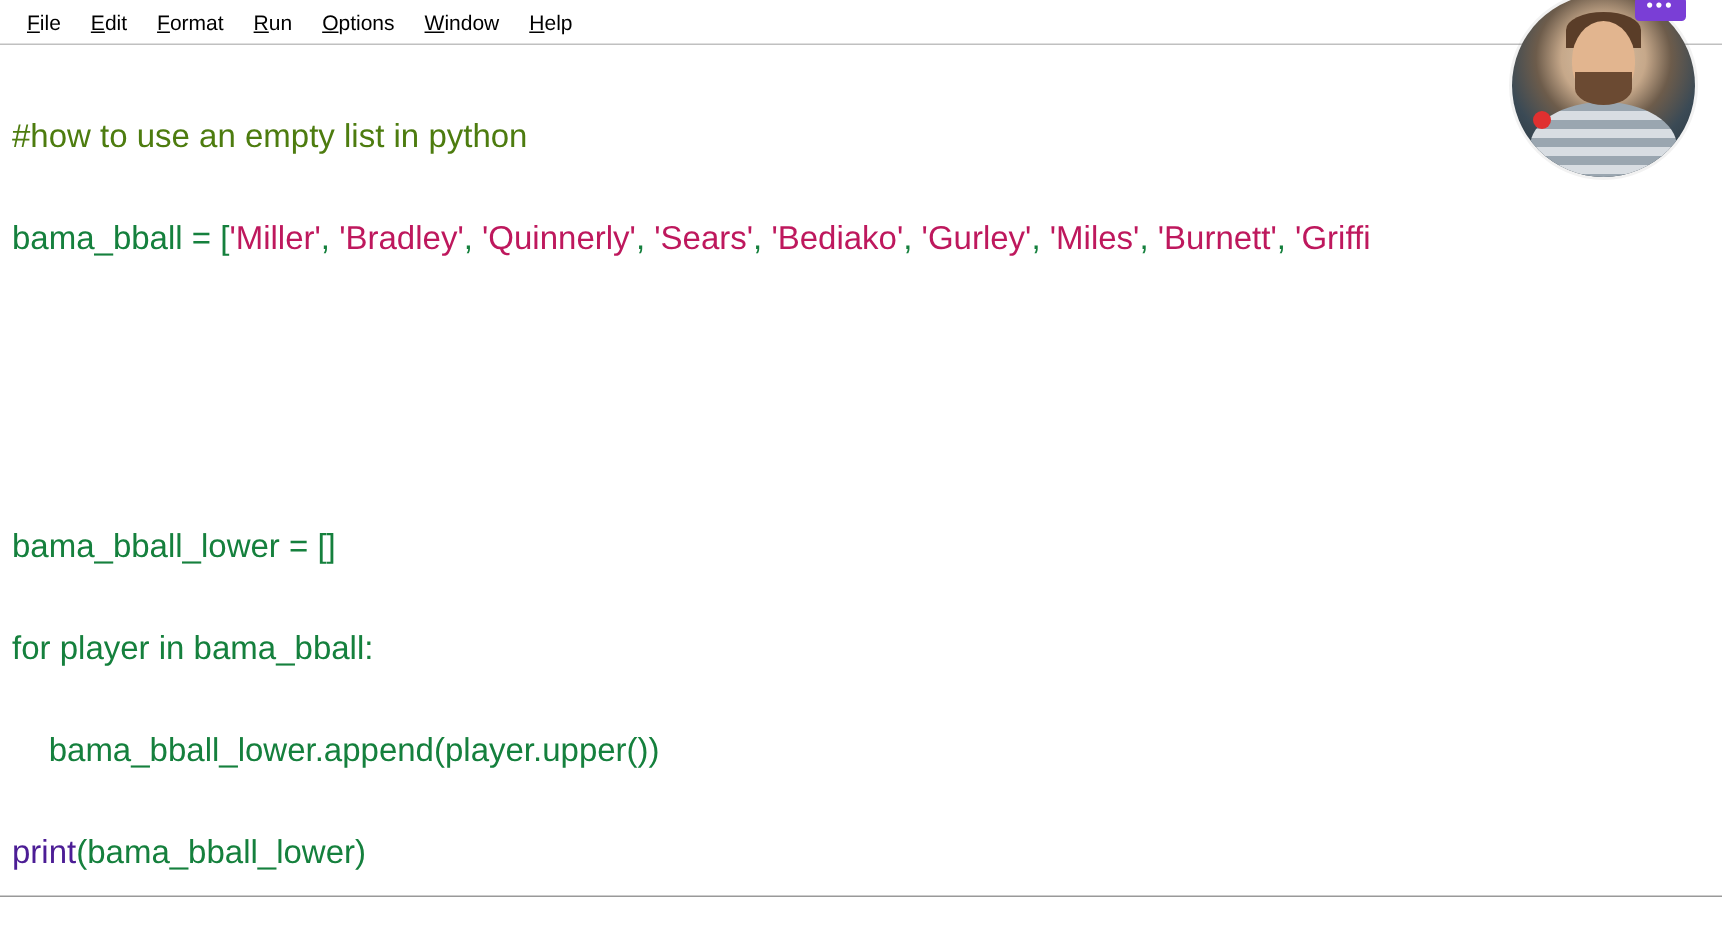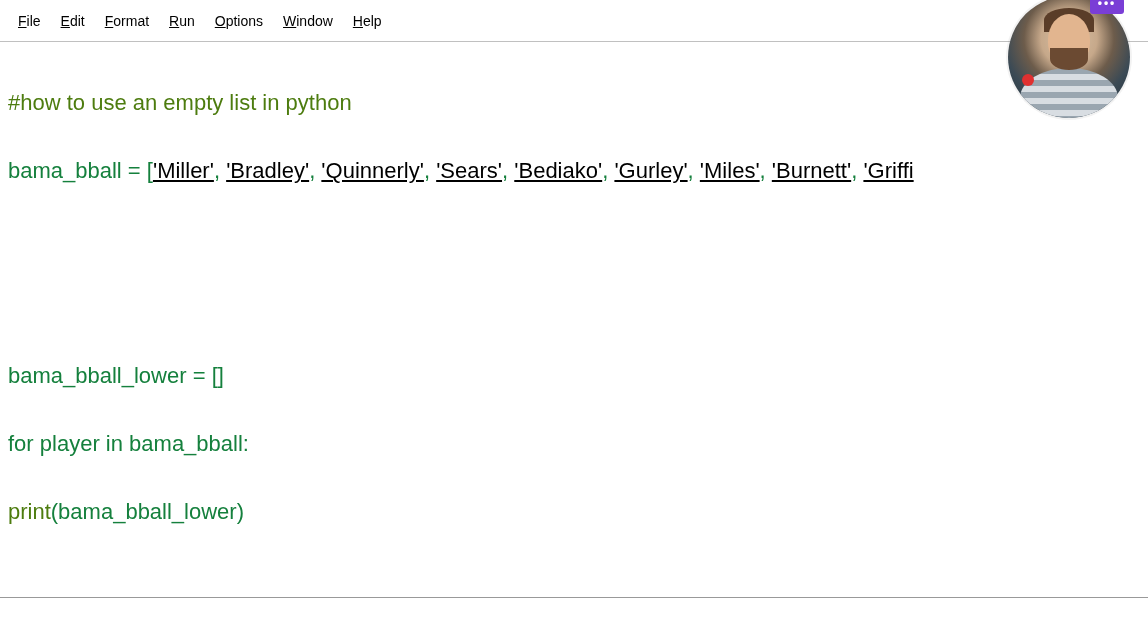--- a/index.html
+++ b/index.html
@@ -14,42 +14,42 @@
       height: 618px;
       overflow: hidden;
       position: relative;
     }
     .menubar {
       display: flex;
       align-items: center;
       padding: 4px 8px;
       border-bottom: 1px solid #c0c0c0;
       font-size: 14px;
-      height: 42px;
+      height: 30px;
     }
     .menu-item {
       padding: 2px 10px;
       cursor: pointer;
     }
     .underline-first::first-letter {
       text-decoration: underline;
     }
     .code-area {
       padding: 10px 8px;
       font-family: "Segoe UI", "Lucida Sans", sans-serif;
       font-size: 22px;
       line-height: 1.55;
       white-space: pre;
       color: #000000;
       overflow: hidden;
     }
     .comment { color: #4d7c0f; }
-    .string { color: #000000; text-decoration: underline; }
+    .string { color: #be185d; }
     .keyword { color: #15803d; }
-    .builtin { color: #4d7c0f; }
+    .builtin { color: #4c1d95; }
     .default { color: #15803d; }
 
     .webcam-overlay {
       position: absolute;
       top: -4px;
       right: 18px;
       width: 122px;
       height: 122px;
       border-radius: 50%;
       background: radial-gradient(circle at 50% 35%, #d9c3a8 0%, #c6a88a 28%, #6d5c4b 45%, #3b4a55 65%, #1f2b34 100%);
@@ -140,20 +140,21 @@
   <div class="menu-item underline-first">Help</div>
 </div>
 
 <div class="code-area">
 <div><span class="comment">#how to use an empty list in python</span></div>
 <div><span class="default">bama_bball = [</span><span class="string">'Miller'</span><span class="default">, </span><span class="string">'Bradley'</span><span class="default">, </span><span class="string">'Quinnerly'</span><span class="default">, </span><span class="string">'Sears'</span><span class="default">, </span><span class="string">'Bediako'</span><span class="default">, </span><span class="string">'Gurley'</span><span class="default">, </span><span class="string">'Miles'</span><span class="default">, </span><span class="string">'Burnett'</span><span class="default">, </span><span class="string">'Griffi</span></div>
 <div class="blank-line"></div>
 <div class="blank-line"></div>
 <div><span class="default">bama_bball_lower = []</span></div>
 <div><span class="keyword">for</span><span class="default"> player </span><span class="keyword">in</span><span class="default"> bama_bball:</span></div>
+<div><span class="default">    bama_bball_lower.append(player.upper())</span></div>
 <div><span class="builtin">print</span><span class="default">(bama_bball_lower)</span></div>
 </div>
 
 <div class="webcam-dots">•••</div>
 <div class="webcam-overlay">
   <div class="shirt"></div>
   <div class="hair"></div>
   <div class="face"></div>
   <div class="beard"></div>
   <div class="red-dot"></div>

